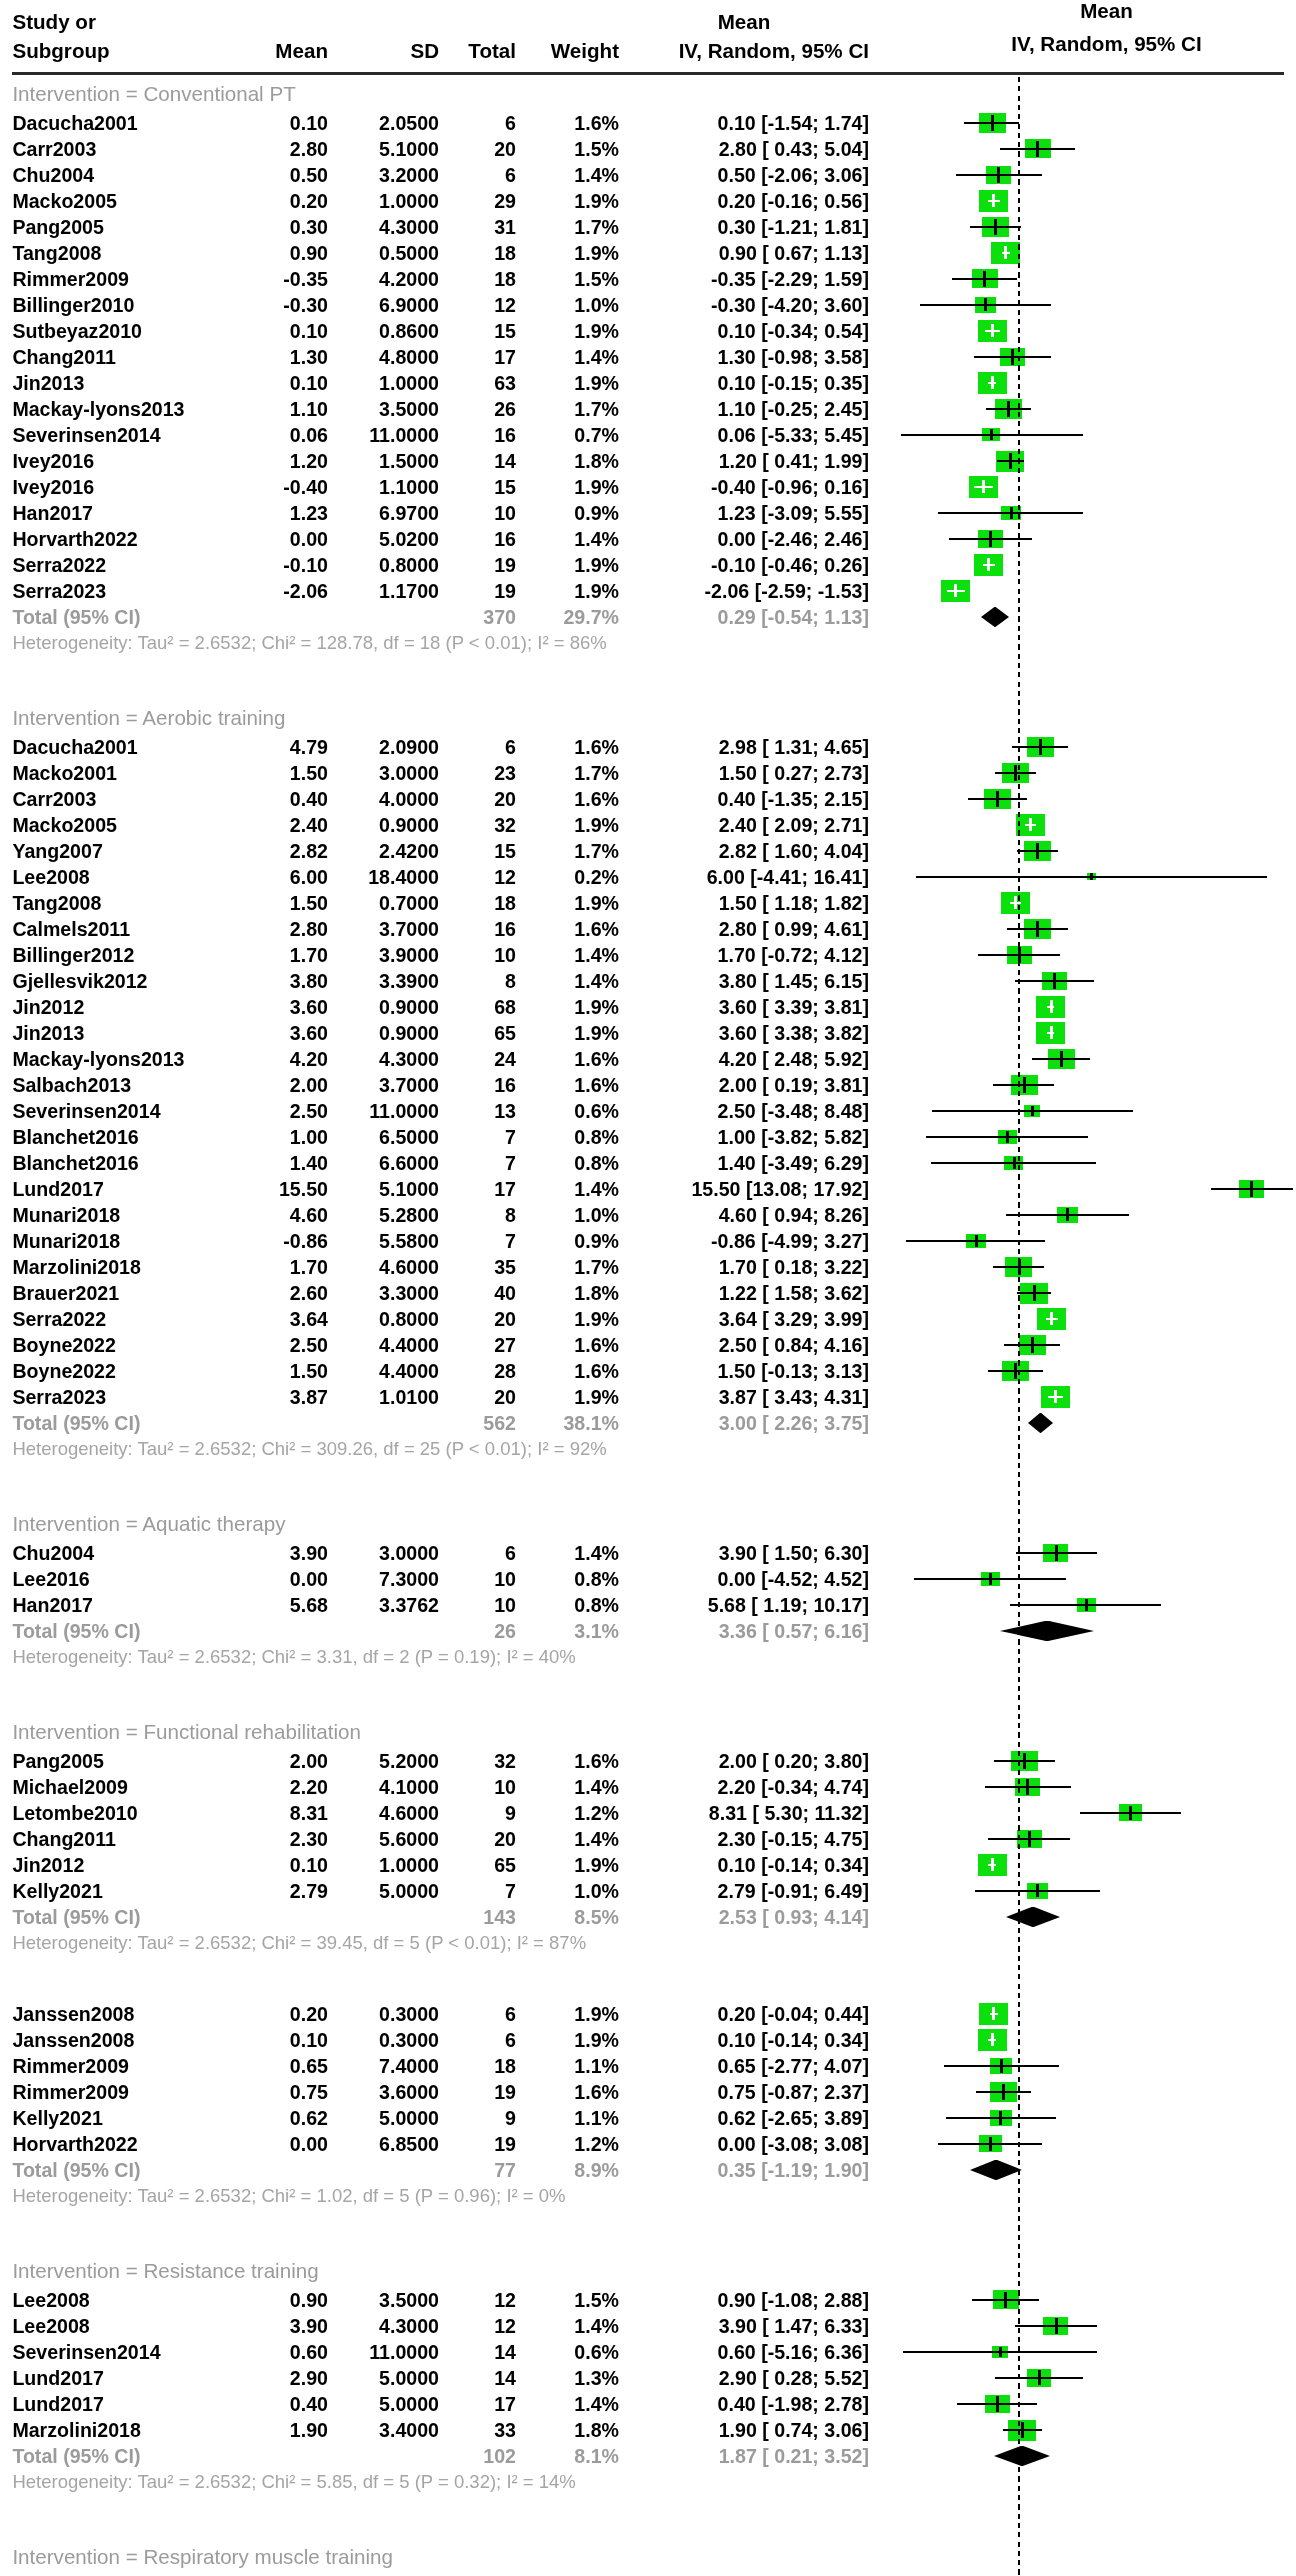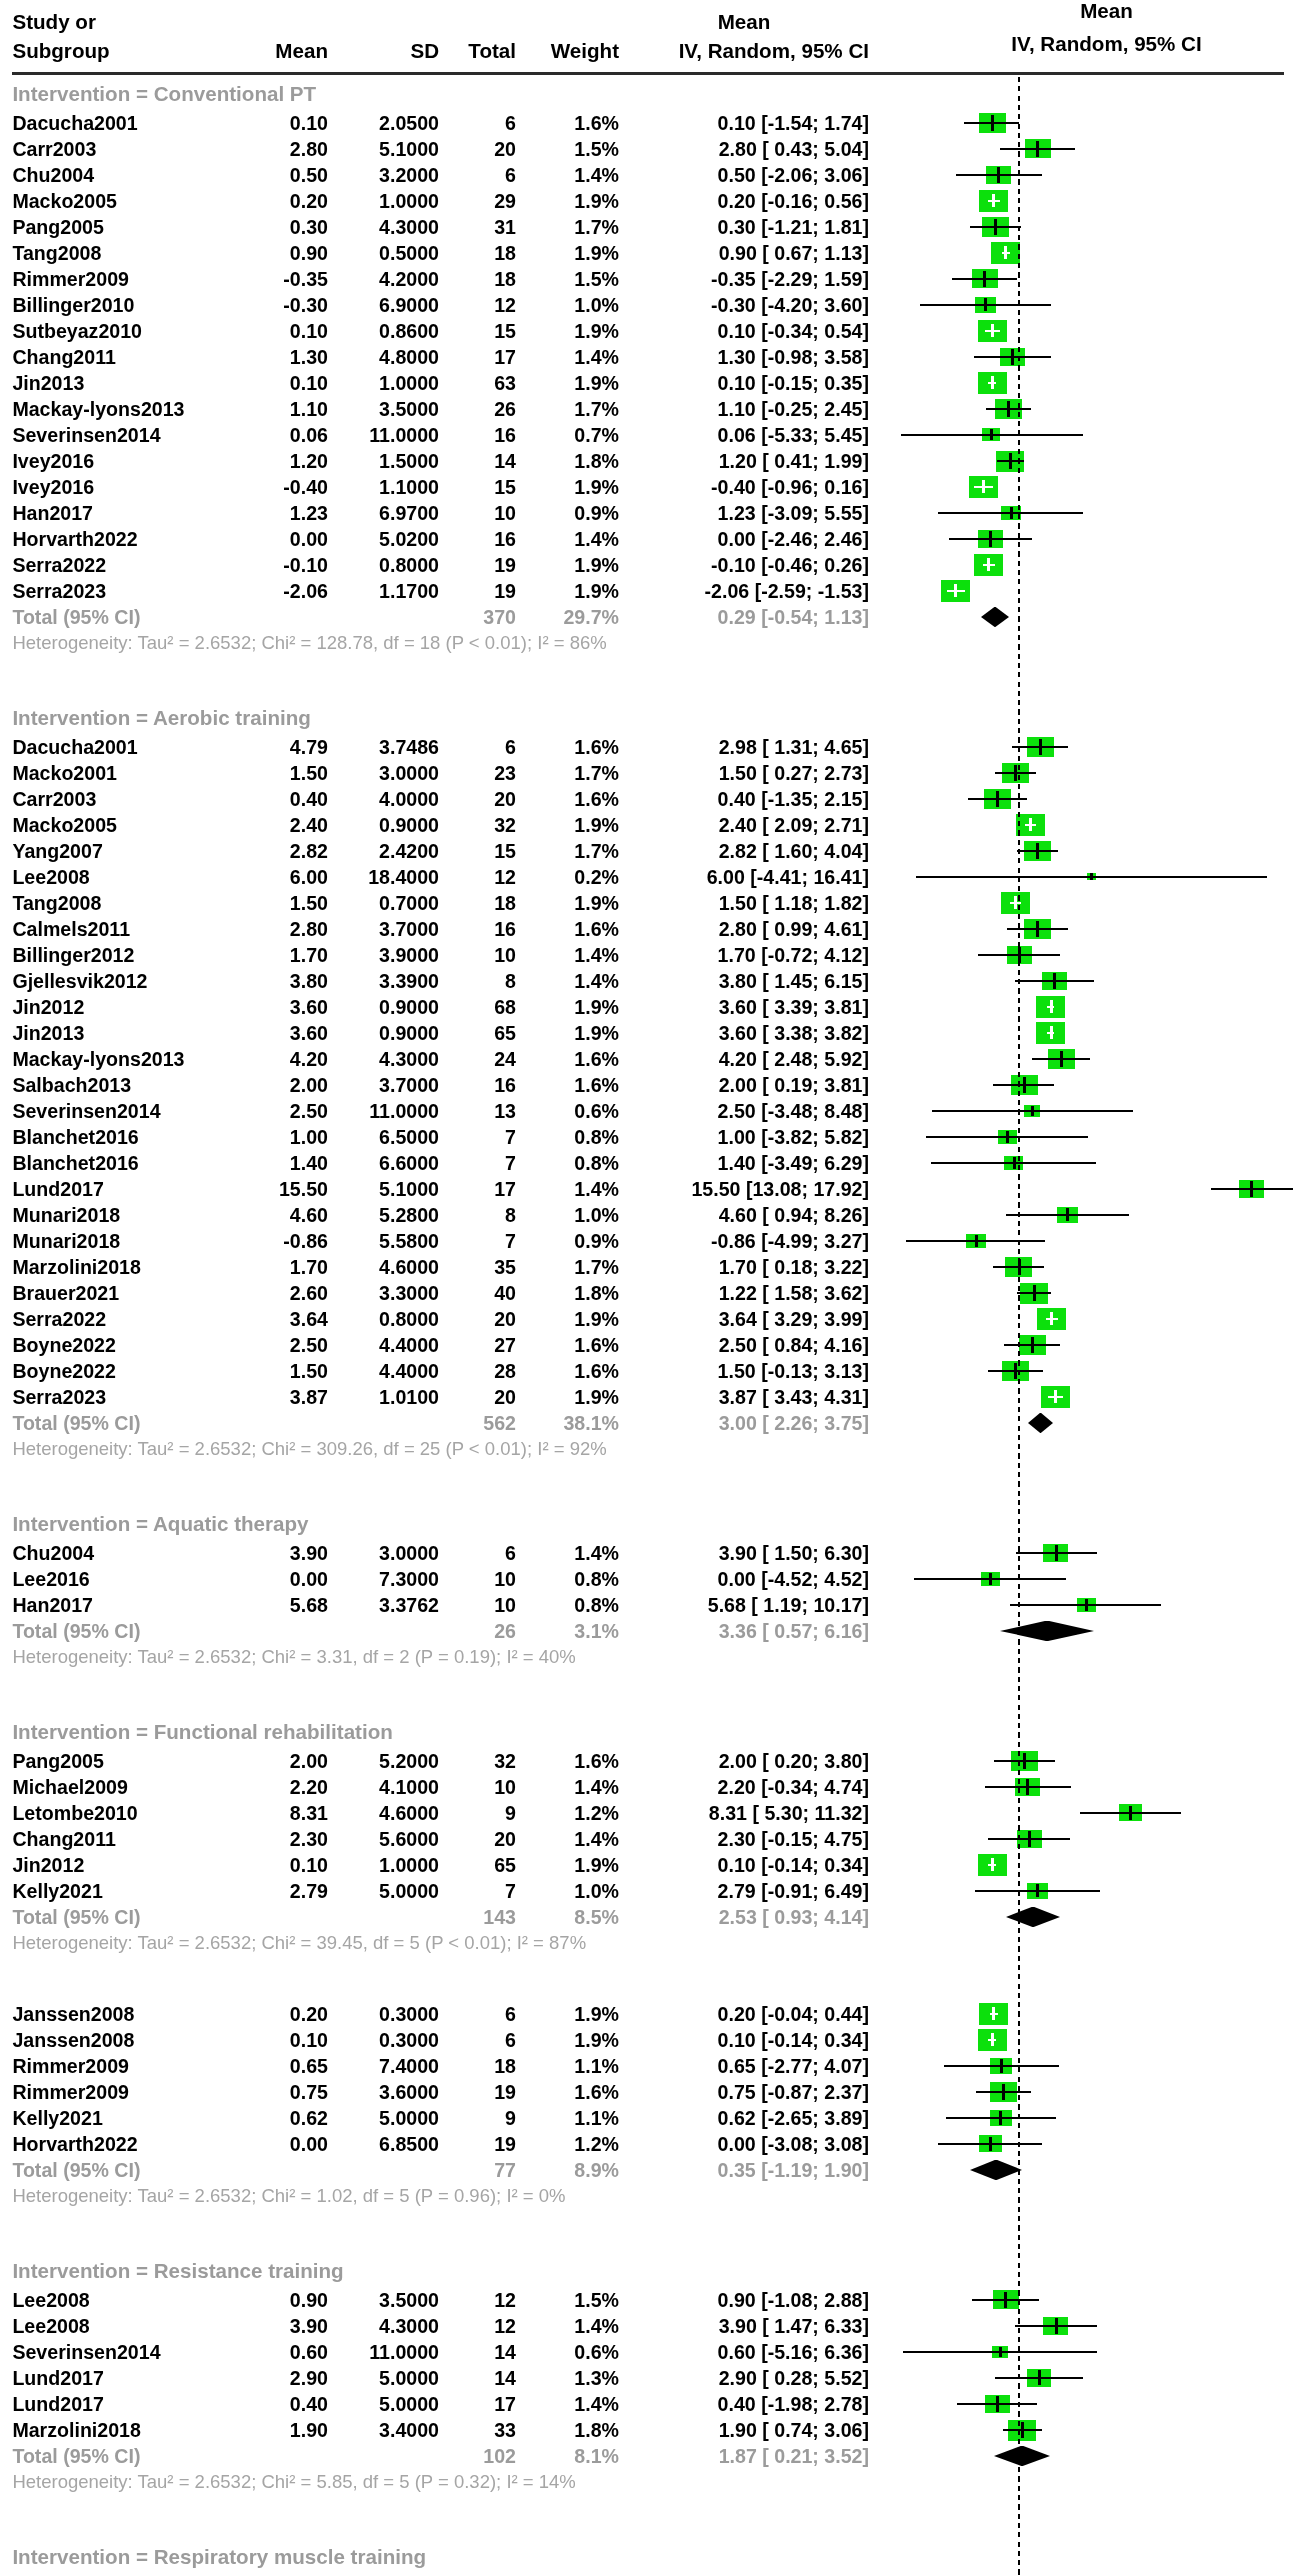--- a/index.html
+++ b/index.html
@@ -11,21 +11,21 @@
   .c{white-space:pre;overflow:visible}
   .c.study{padding-left:12.4px;text-align:left;font-size:19.6px;font-weight:700}
   .c.num{text-align:right;font-size:19.6px;font-weight:700}
   .plotc{position:relative;height:100%}
   .sq{position:absolute;background:var(--green,#0ce00c)}
   .bar{position:absolute}
   .bar.black{background:#000}
   .bar.white{background:#fff}
   .diamond{position:absolute;background:#000;clip-path:polygon(0 50%,50% 0,100% 50%,50% 100%)}
   .fullrow{padding-left:12.4px;white-space:pre}
-  .sublabel{height:33px;display:flex;align-items:center;font-size:20.6px;font-weight:700;color:#9b9b9b}
+  .sublabel{height:33px;display:flex;align-items:center;font-size:20.6px;font-weight:400;color:#9b9b9b}
   .het{height:26px;display:flex;align-items:center;font-size:18.5px;font-weight:400;color:#a5a5a5}
   .graytotal .c{color:#9b9b9b}
   .hdr{position:relative;height:77px}
   .hrow1{height:33px;align-items:end}
   .hrow2{height:29px;align-items:end}
   .hdr .c{font-size:20.6px;font-weight:700;line-height:1.05}
   .center{text-align:center}
   .phead{text-align:center;padding-left:47px}
   .rule{position:absolute;left:12.4px;right:13.4px;top:72px;height:2.6px;background:#2a2a2a}
   #refline{position:absolute;width:2.1px;
@@ -238,21 +238,21 @@
         <div class="c num">29.7%</div>
         <div class="c num">0.29 [-0.54; 1.13]</div>
         <div class="c plotc"><div class="diamond" style="left: 112px; top: 2.6px; width: 28px; height: 20.6px;"></div></div>
       </div>
       <div class="fullrow het">Heterogeneity: Tau² = 2.6532; Chi² = 128.78, df = 18 (P &lt; 0.01); I² = 86%</div>
       <div class="spacer" style="height: 45px;"></div>
       <div class="fullrow sublabel">Intervention = Aerobic training</div>
       <div class="row">
         <div class="c study">Dacucha2001</div>
         <div class="c num">4.79</div>
-        <div class="c num">3.7486</div>
+        <div class="c num">2.0900</div>
         <div class="c num">6</div>
         <div class="c num">1.6%</div>
         <div class="c num">2.98 [ 1.31; 4.65]</div>
         <div class="c plotc"><div class="sq" style="left: 158px; top: 3px; width: 26.5px; height: 19.7px;"></div><div class="bar black" style="left: 143px; top: 11.6px; width: 56px; height: 2.6px;"></div><div class="bar black" style="left: 170px; top: 5.2px; width: 2.6px; height: 15.5px;"></div></div>
       </div>
       <div class="row">
         <div class="c study">Macko2001</div>
         <div class="c num">1.50</div>
         <div class="c num">3.0000</div>
         <div class="c num">23</div>

